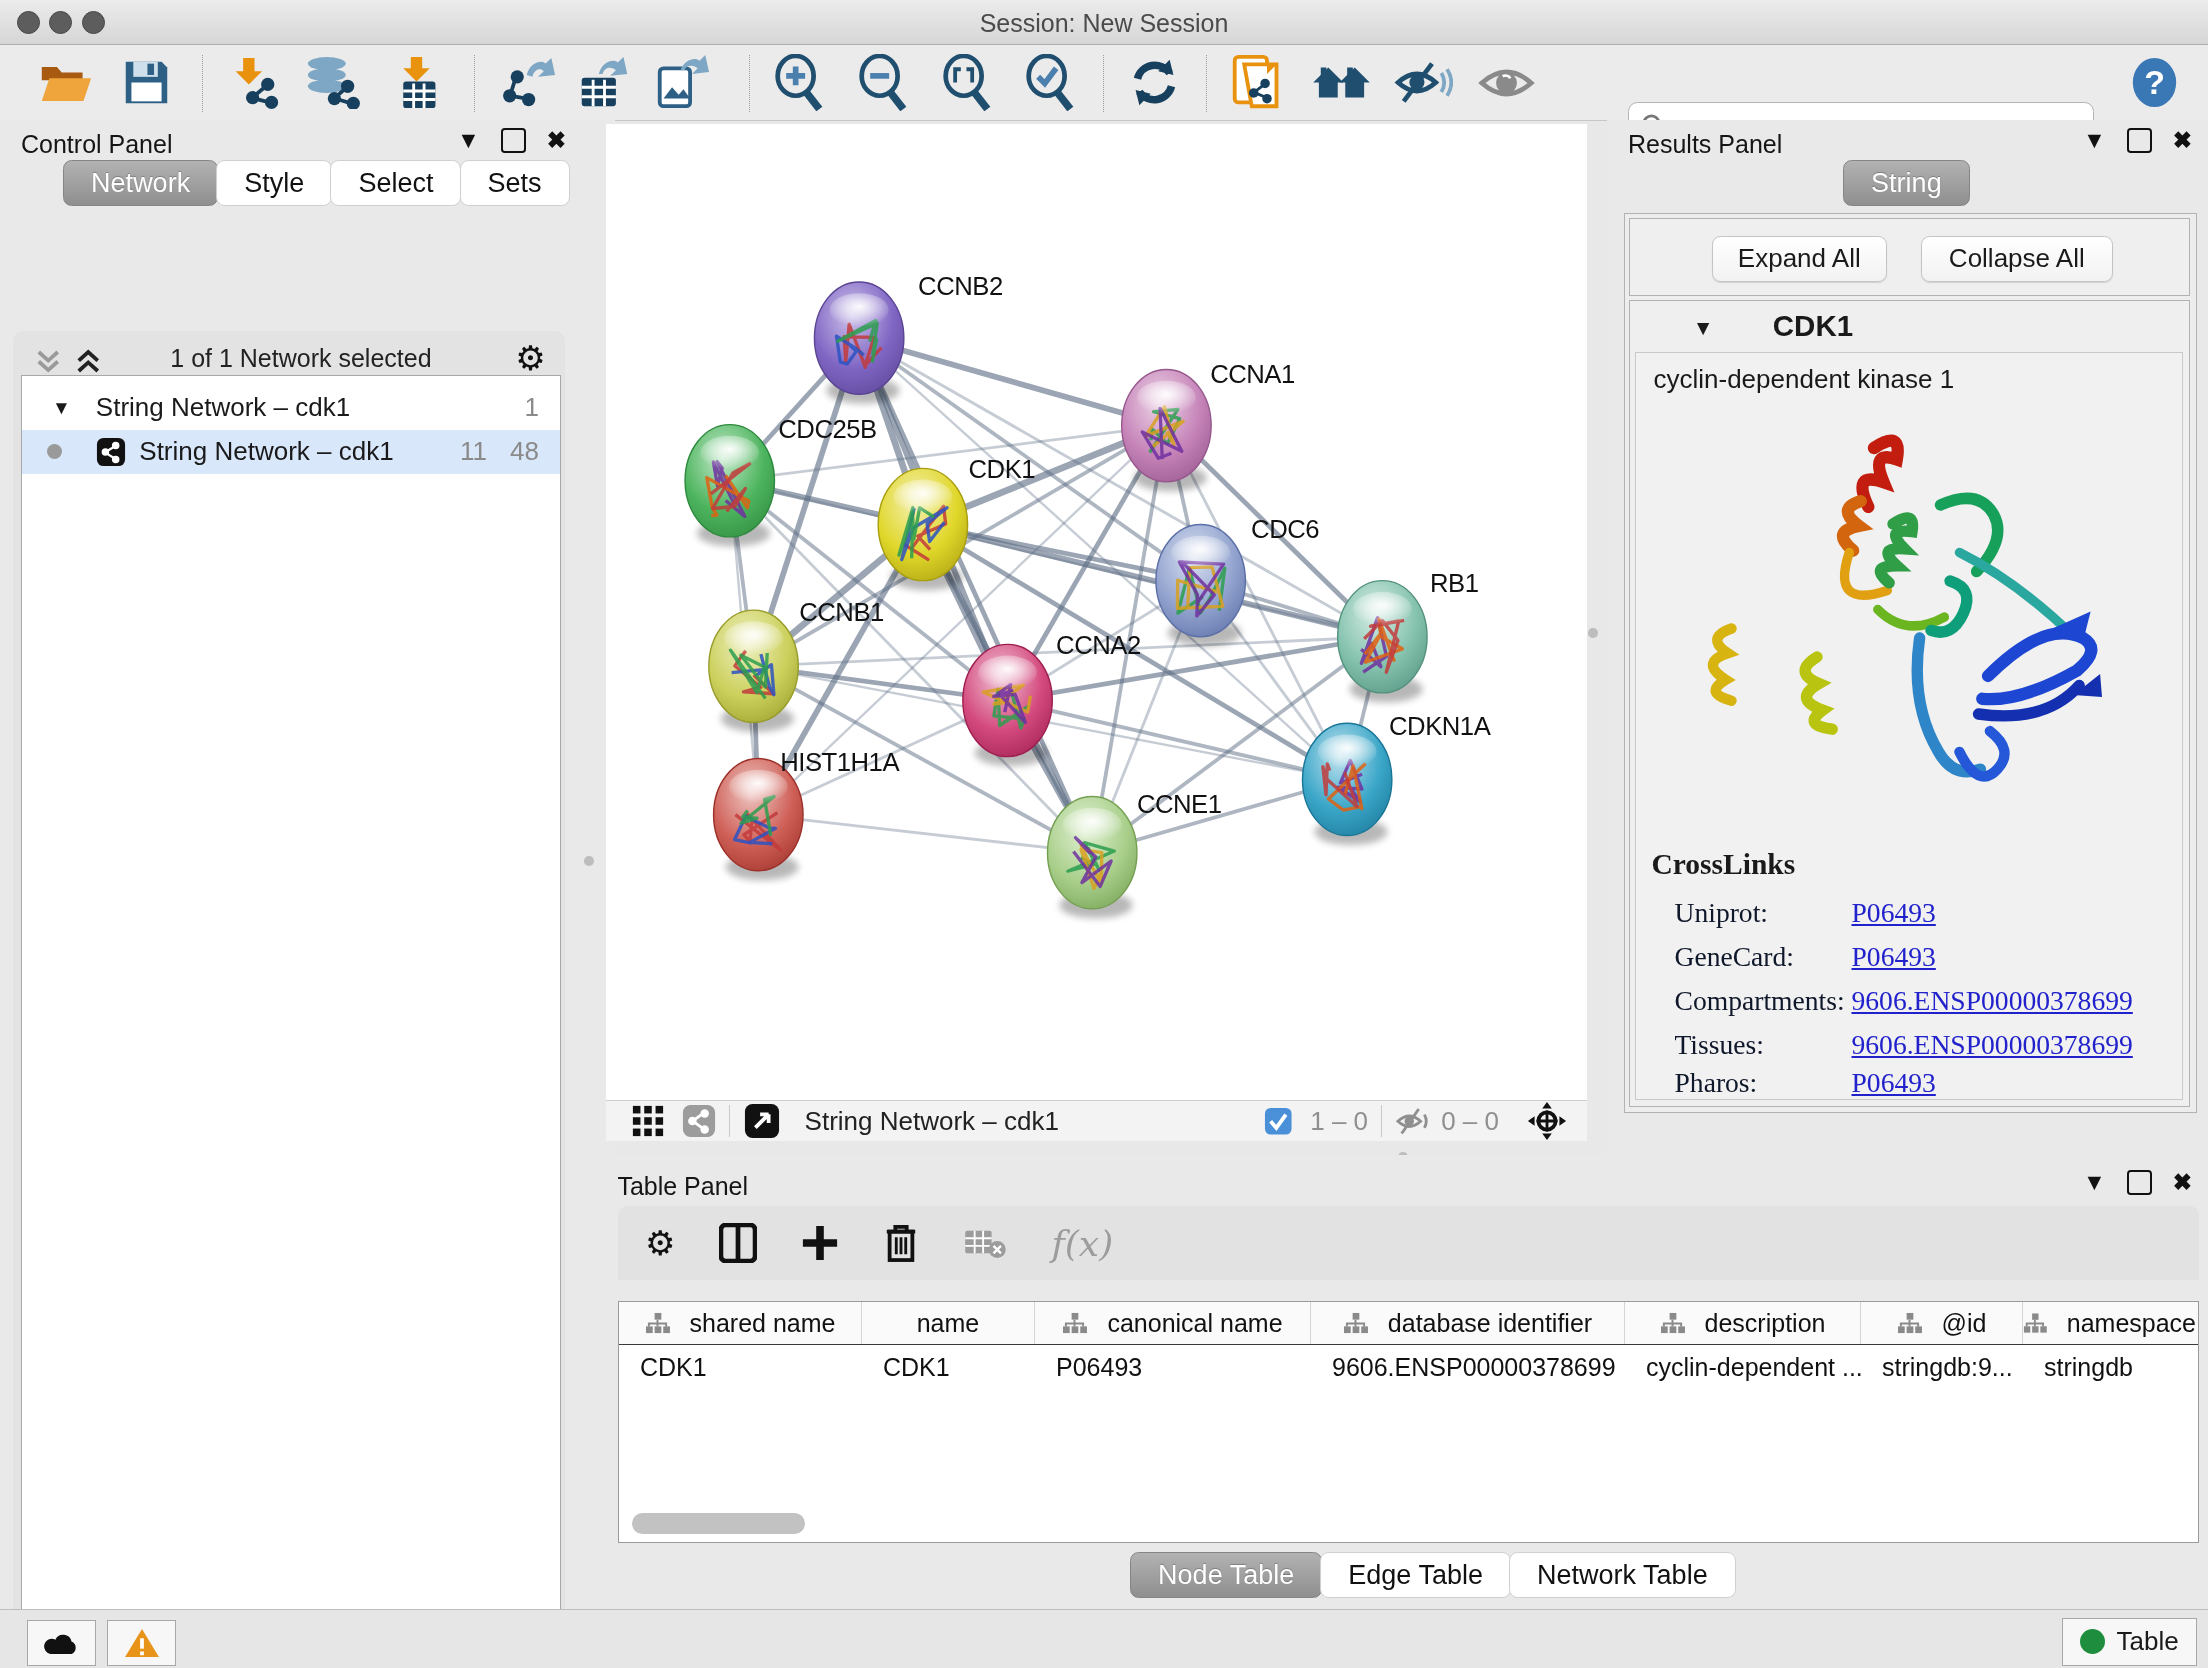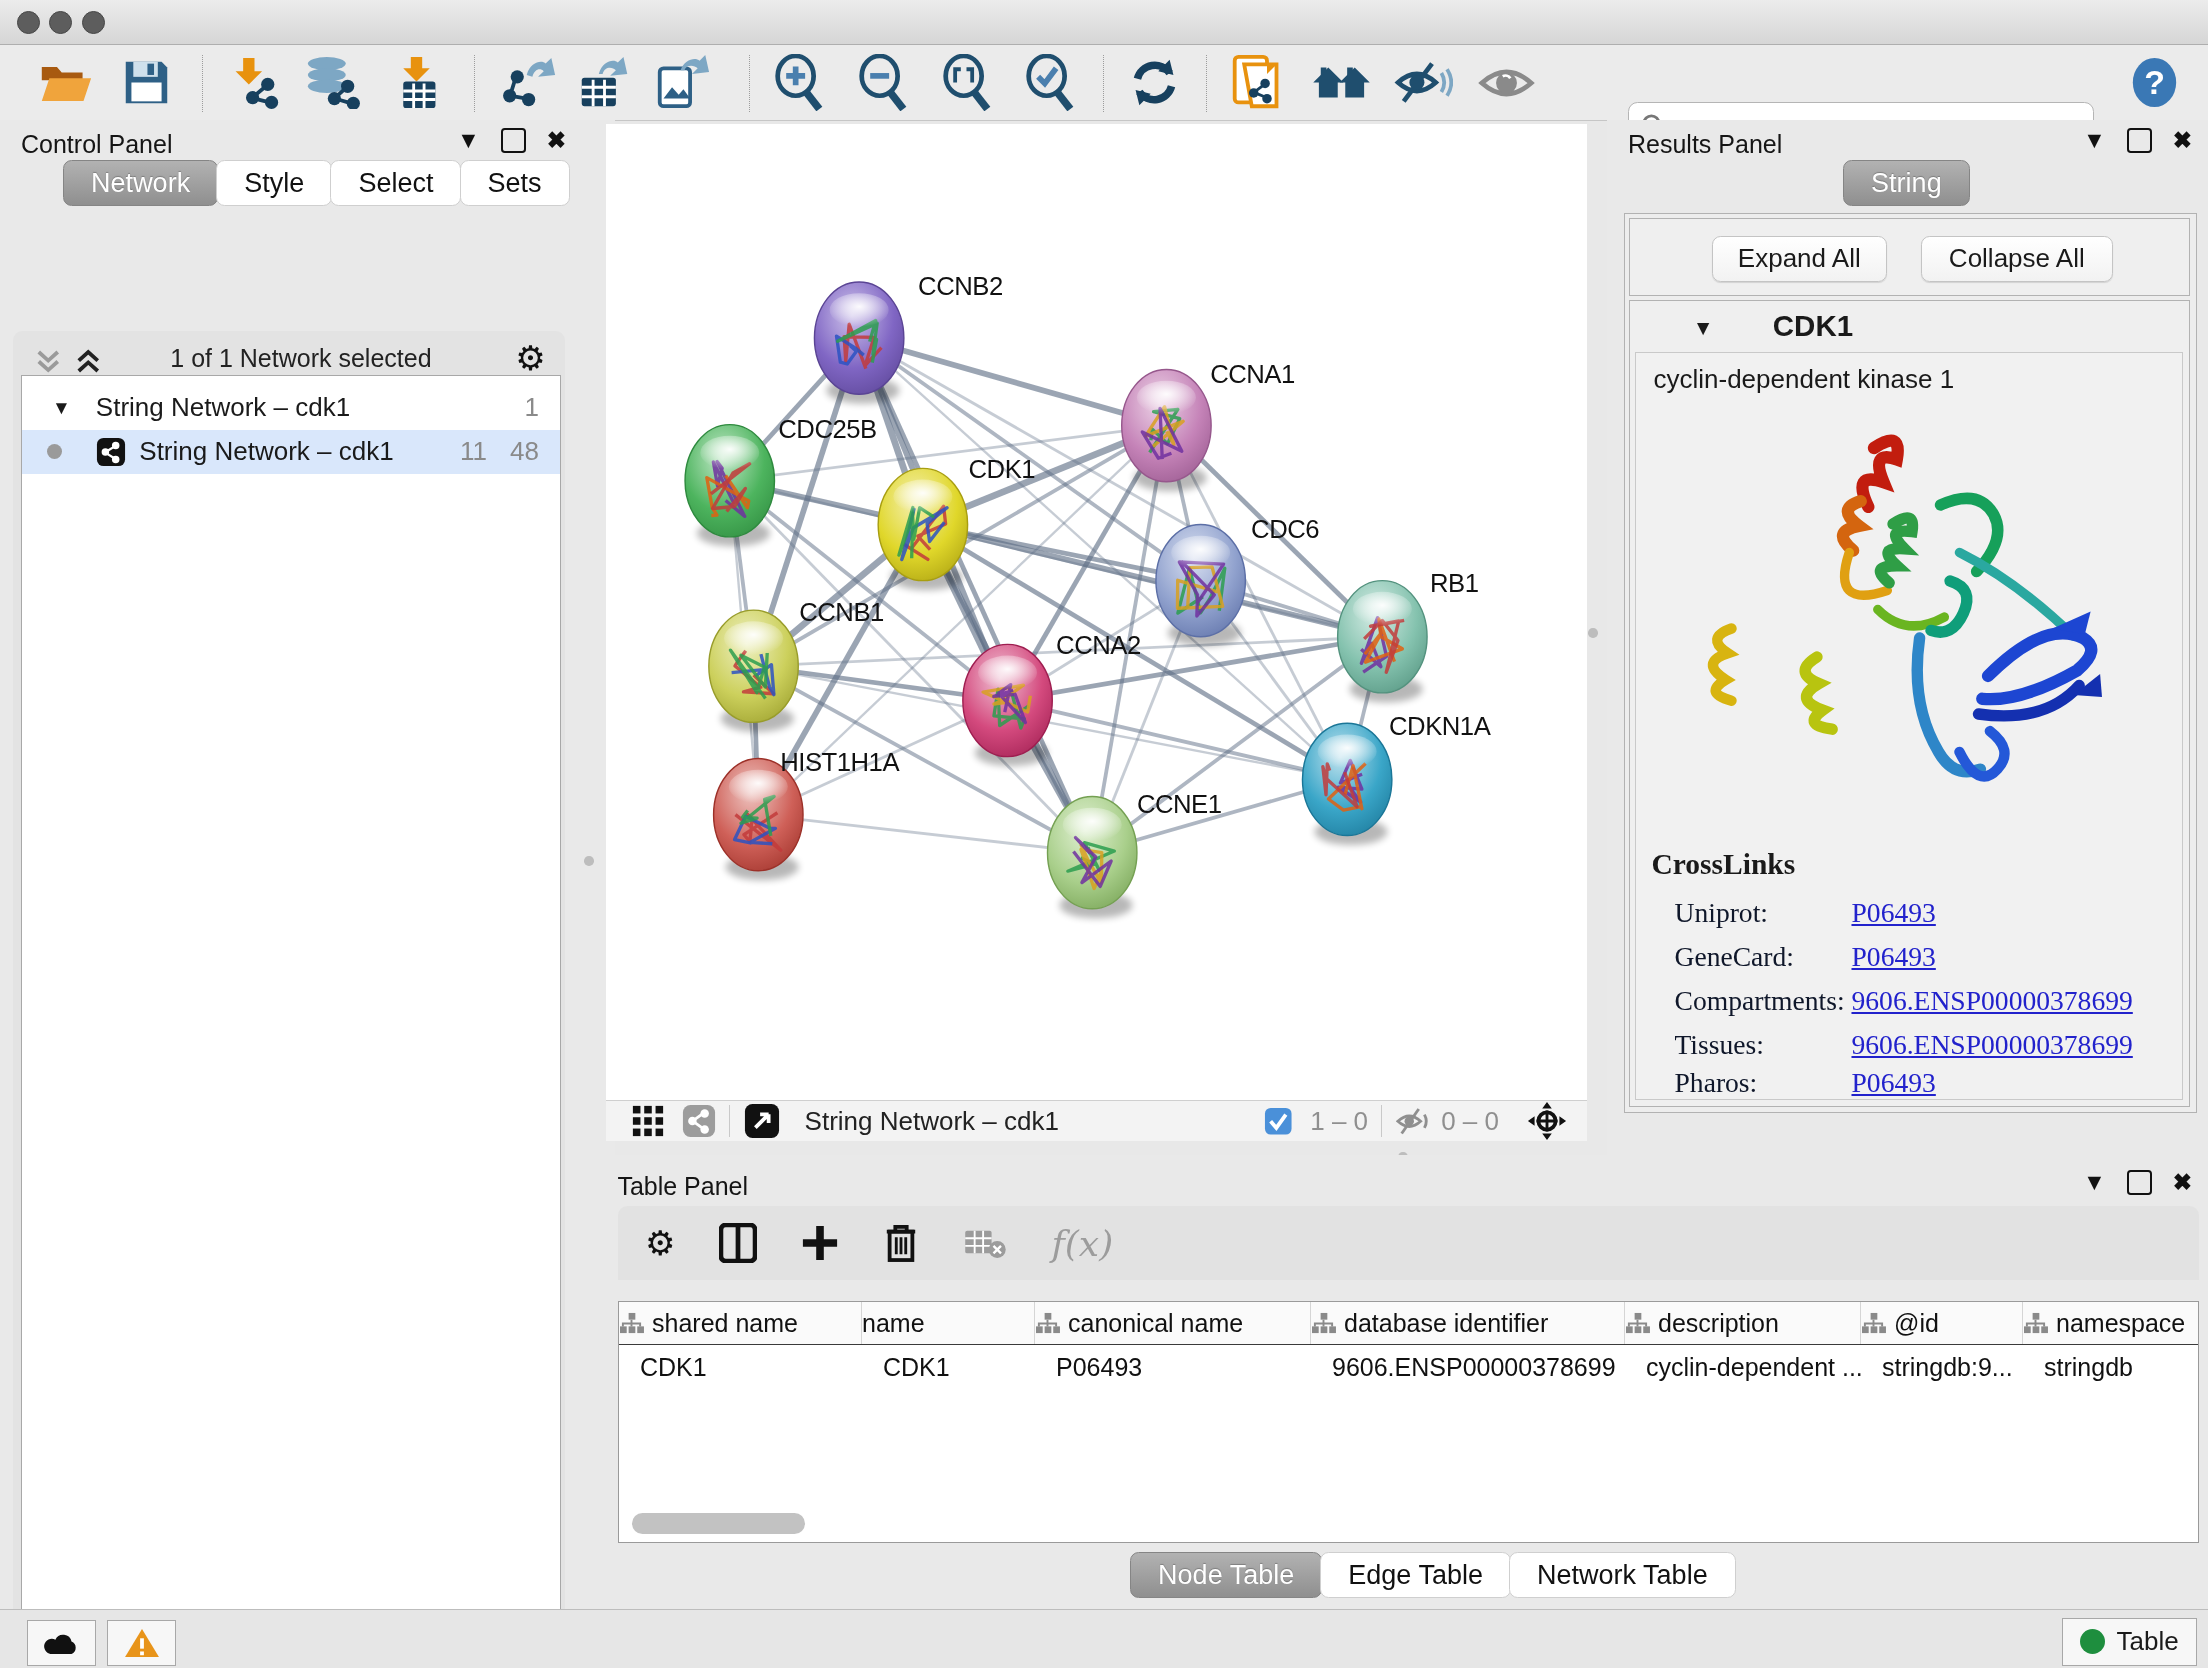--- a/index.html
+++ b/index.html
@@ -35,38 +35,39 @@
   
   .rbox{background:#ededed;border:1.9px solid #b2b2b2;}
   .btn{background:linear-gradient(#ffffff,#f2f2f2);border:1px solid #c4c4c4;border-radius:8.6px;font-size:26px;display:flex;align-items:center;justify-content:center;box-shadow:0 1px 1px rgba(0,0,0,.12);}
   .serif{font-family:"Liberation Serif",serif;}
   .xl-label{font-size:27.6px;color:#0f172a;}
   .xl-link{font-size:27.6px;color:#2222cc;text-decoration:underline;}
   
   .ttool{left:618px;top:1206px;width:1581px;height:74px;background:#e2e2e2;border-radius:9.5px 9.5px 0 0;display:flex;align-items:center;gap:44px;padding-left:27px;box-sizing:border-box;}
   .tablebox{left:618px;top:1301px;width:1581px;height:242px;background:#fff;border:1.9px solid #9a9a9a;box-sizing:border-box;overflow:hidden;}
   .thead{display:flex;height:42px;background:#fafafa;border-bottom:1.9px solid #3a3a3a;}
-  .th{display:flex;align-items:center;gap:8px;font-size:25px;color:#111;border-right:1px solid #d5d5d5;box-sizing:border-box;overflow:hidden;white-space:nowrap;}
+  .th{display:flex;align-items:center;justify-content:center;gap:20px;font-size:25px;color:#111;border-right:1px solid #d5d5d5;box-sizing:border-box;overflow:hidden;white-space:nowrap;}
   .trowd{display:flex;height:44px;align-items:center;}
   .td{font-size:25px;color:#111;padding-left:21px;box-sizing:border-box;overflow:hidden;white-space:nowrap;}
   .hscroll{left:13.3px;top:211px;width:173px;height:21px;background:#c2c2c2;border-radius:10.5px;}
   
   .statusbar{left:0;top:1609px;width:2208px;height:59px;background:#e6e6e6;border-top:1px solid #bdbdbd;}
   .sbtn{border:1.9px solid #a8a8a8;background:#f7f7f7;display:flex;align-items:center;justify-content:center;}
   .dot{border-radius:50%;}
   svg{display:block;}
   .gear{font-size:34px;color:#111;line-height:1;font-family:"DejaVu Sans",sans-serif;}
 </style>
 </head>
 <body>
 
 <div class="abs titlebar">
   <div class="abs tl" style="left:17px"></div>
   <div class="abs tl" style="left:49px"></div>
   <div class="abs tl" style="left:82px"></div>
+  <div class="abs title">Session: New Session</div>
 </div>
 
 <div class="abs toolbar">
   <div class="abs tbi" style="left:38px">
     <svg width="55" height="48" viewBox="0 0 58 50">
         <path d="M4 8 h16 l5 6 h22 v8 H4z" fill="#a85a10"></path>
         <path d="M4 44 L12 20 h44 L48 44z" fill="#f0a43c"></path>
       </svg>
   </div>
   <div class="abs tbi" style="left:122px">

